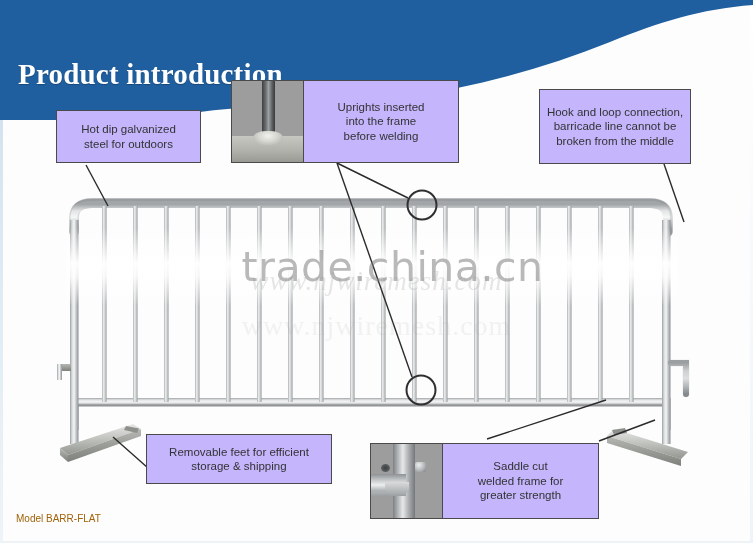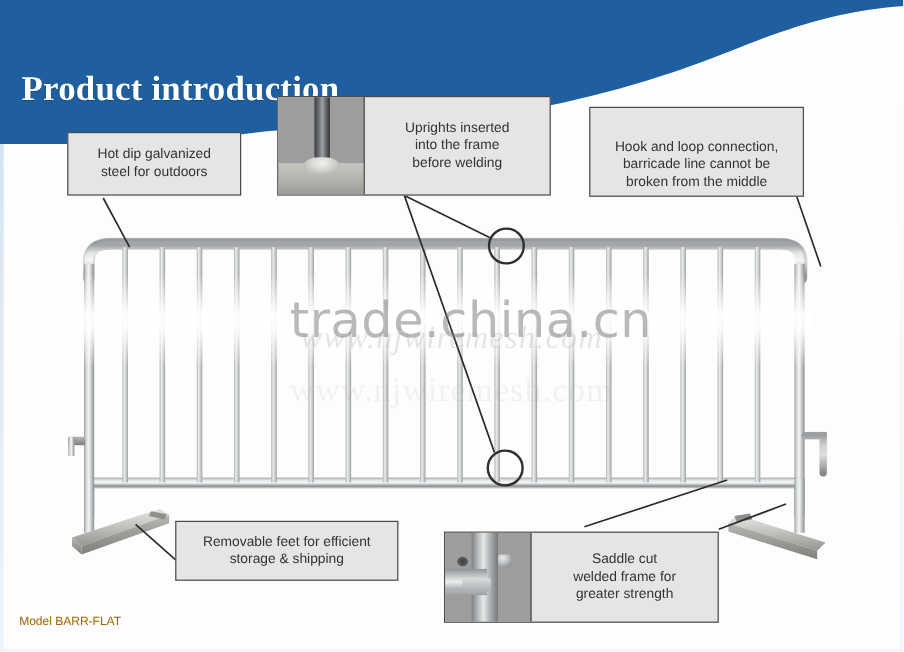--- a/index.html
+++ b/index.html
@@ -35,21 +35,21 @@
     white-space:nowrap;
     margin-top:44px;
   }
 
   
   #barrier{position:absolute;left:0;top:0;width:753px;height:543px;}
 
   
   .callout{
     position:absolute;
-    background:#e5e5e5;
+    background:#c4b5fd;
     border:1.5px solid #4a4a4a;
     box-sizing:border-box;
     display:flex;
     align-items:stretch;
     box-shadow:0 0 0 0 rgba(0,0,0,0);
   }
   .callout .txt{
     flex:1;
     display:flex;align-items:center;justify-content:center;
     text-align:center;
@@ -311,21 +311,21 @@
     <div class="photo photo-weld">
       <div class="post"></div>
       <div class="ground"></div>
       <div class="weldbead"></div>
     </div>
     <div class="txt">Uprights inserted
 into the frame
 before welding</div>
   </div>
 
-  <div class="callout" style="left:491px;top:89px;width:179px;height:75px;align-items:flex-end;">
+  <div class="callout" style="left:539px;top:89px;width:152px;height:75px;">
     <div class="txt">Hook and loop connection,
 barricade line cannot be
 broken from the middle</div>
   </div>
 
   <div class="callout" style="left:146px;top:434px;width:186px;height:50px;">
     <div class="txt">Removable feet for efficient
 storage &amp; shipping</div>
   </div>
 

